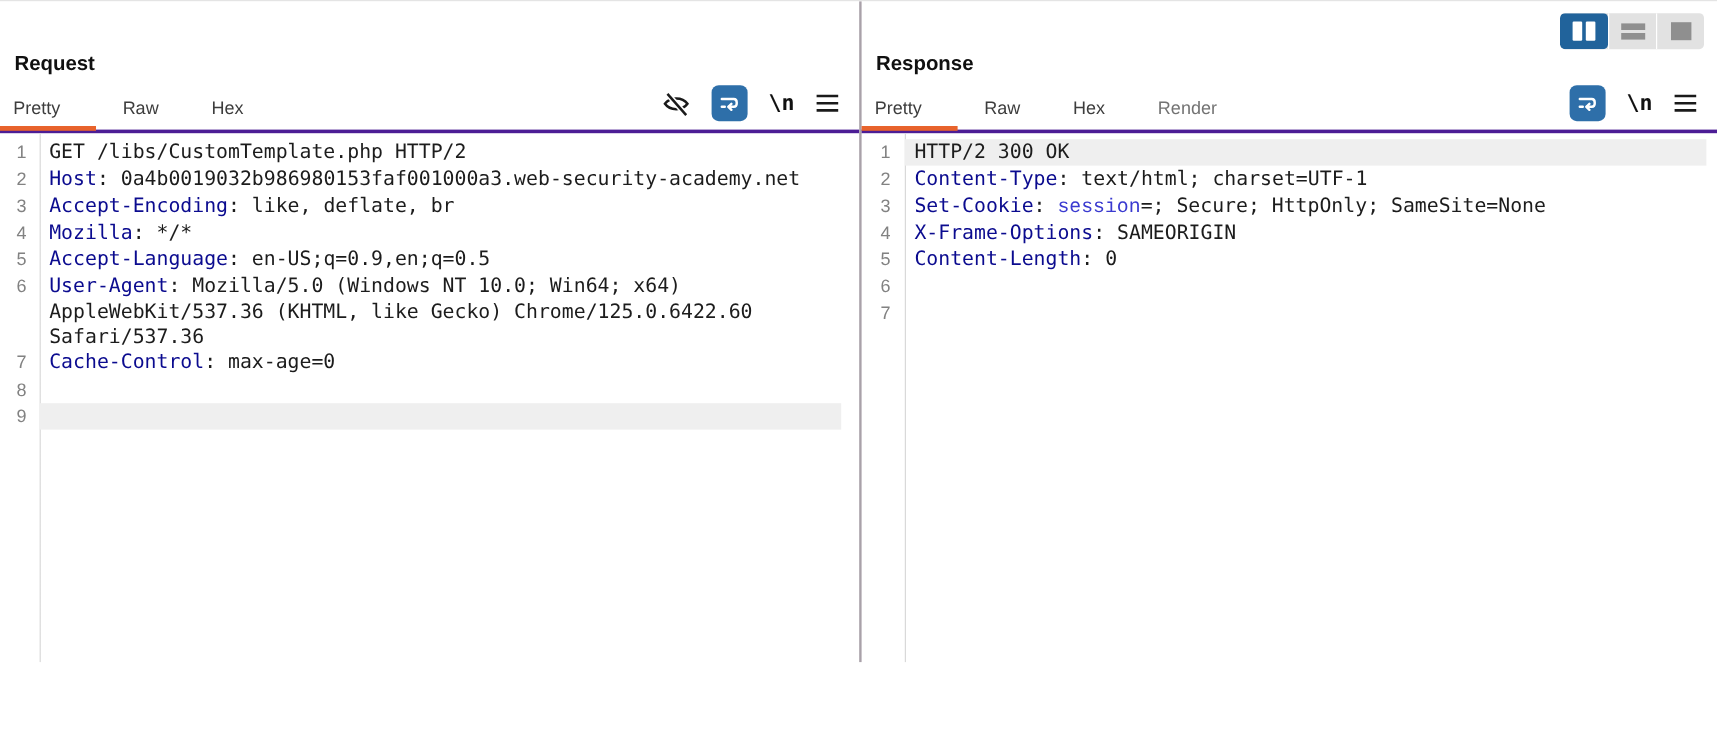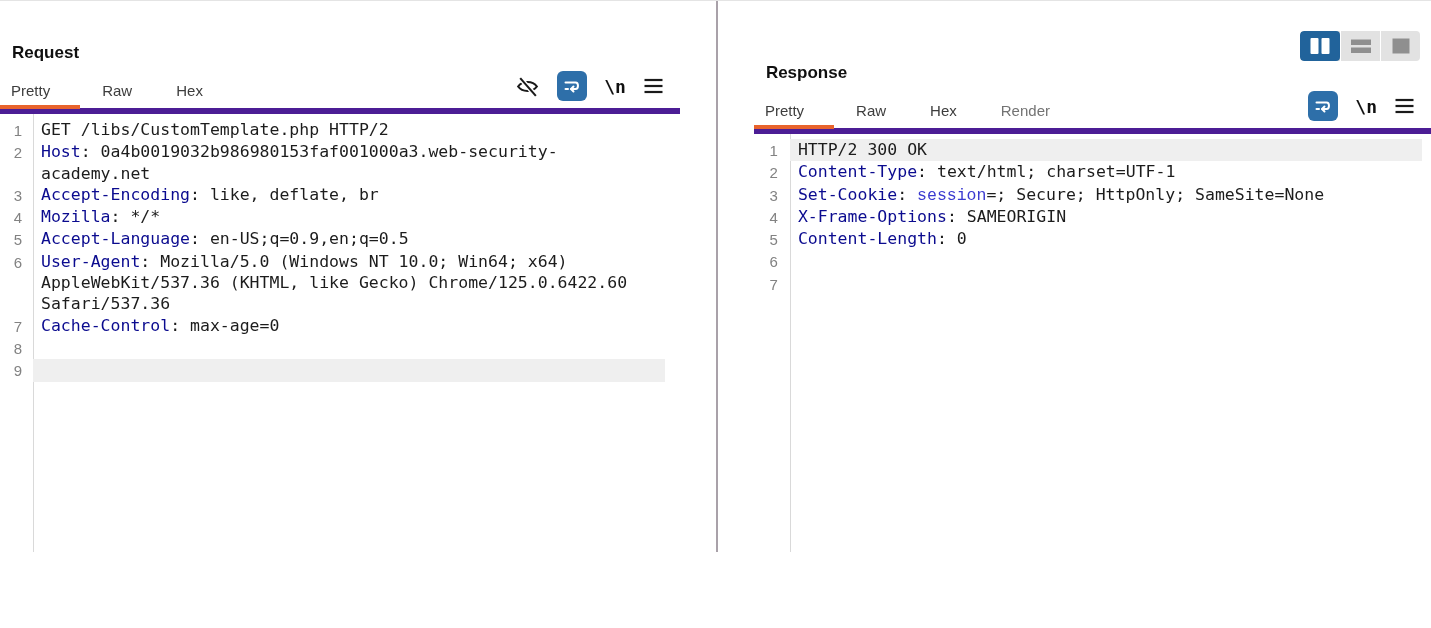--- a/index.html
+++ b/index.html
@@ -3,28 +3,28 @@
 <meta charset="utf-8">
 <style>
   :root{
     --orange:#e8632c; --blue:#2e6fa9; --seg-blue:#21639b;
     --hname:#0b0b8f; --pname:#3a3ad0; --code:#1c1c1c;
     --caret:#efefef; --gutter-line:#d9d9d9; --divider:#a9a1a9;
   }
   *{box-sizing:border-box;}
   html,body{margin:0;padding:0;background:#fff;}
   body{font-family:"Liberation Sans",sans-serif;color:#1c1c1c;}
-  .app{width:1431px;height:552px;display:flex;border-top:1px solid #e4e4e4;overflow:hidden;position:relative;background:#fff;gap:36px;}
+  .app{width:1431px;height:552px;display:flex;border-top:1px solid #e4e4e4;overflow:hidden;position:relative;background:#fff;}
   .panel{display:flex;flex-direction:column;height:100%;}
   .panel-request{width:716px;}
-  .panel-response{width:713px;position:relative;margin-top:20px;}
+  .panel-response{width:713px;position:relative;}
   .divider{width:2px;background:var(--divider);cursor:col-resize;}
   .panel-head{padding-top:42px;flex:0 0 auto;}
   .panel-title{font-size:17px;font-weight:700;color:#101010;margin:0 0 8px 12px;}
-  .tabbar{display:flex;align-items:flex-end;justify-content:space-between;border-bottom:6px solid #4c1d95;padding-right:16px;}
+  .tabbar{display:flex;align-items:flex-end;justify-content:space-between;border-bottom:3px solid #4c1d95;padding-right:16px;}
   .tabs{display:flex;}
   .tab{padding:8px 22px 9px;font-size:15px;color:#3d3d3d;cursor:pointer;position:relative;white-space:nowrap;}
   .tab:first-child{padding-left:11px;padding-right:30px;}
   .tab.selected::after{content:"";position:absolute;left:0;right:0;bottom:-1px;height:4px;background:var(--orange);}
   .tab.disabled{color:#737373;cursor:default;}
   .toolbar{display:flex;align-items:center;gap:17px;padding-bottom:7px;}
   .icon-btn{background:none;border:none;padding:0;margin:0;cursor:pointer;display:flex;align-items:center;justify-content:center;height:30px;}
   .icon-btn.wrap-btn{width:30px;background:var(--blue);border-radius:6px;}
   .icon-btn.nl-btn{font-family:"DejaVu Sans Mono",monospace;font-size:18px;font-weight:600;color:#111;}
   .editor{flex:1;overflow:hidden;padding-top:5px;font-family:"DejaVu Sans Mono",monospace;font-size:16.5px;line-height:21.3px;background-image:linear-gradient(var(--gutter-line),var(--gutter-line));background-repeat:no-repeat;background-size:1px 100%;cursor:text;}

